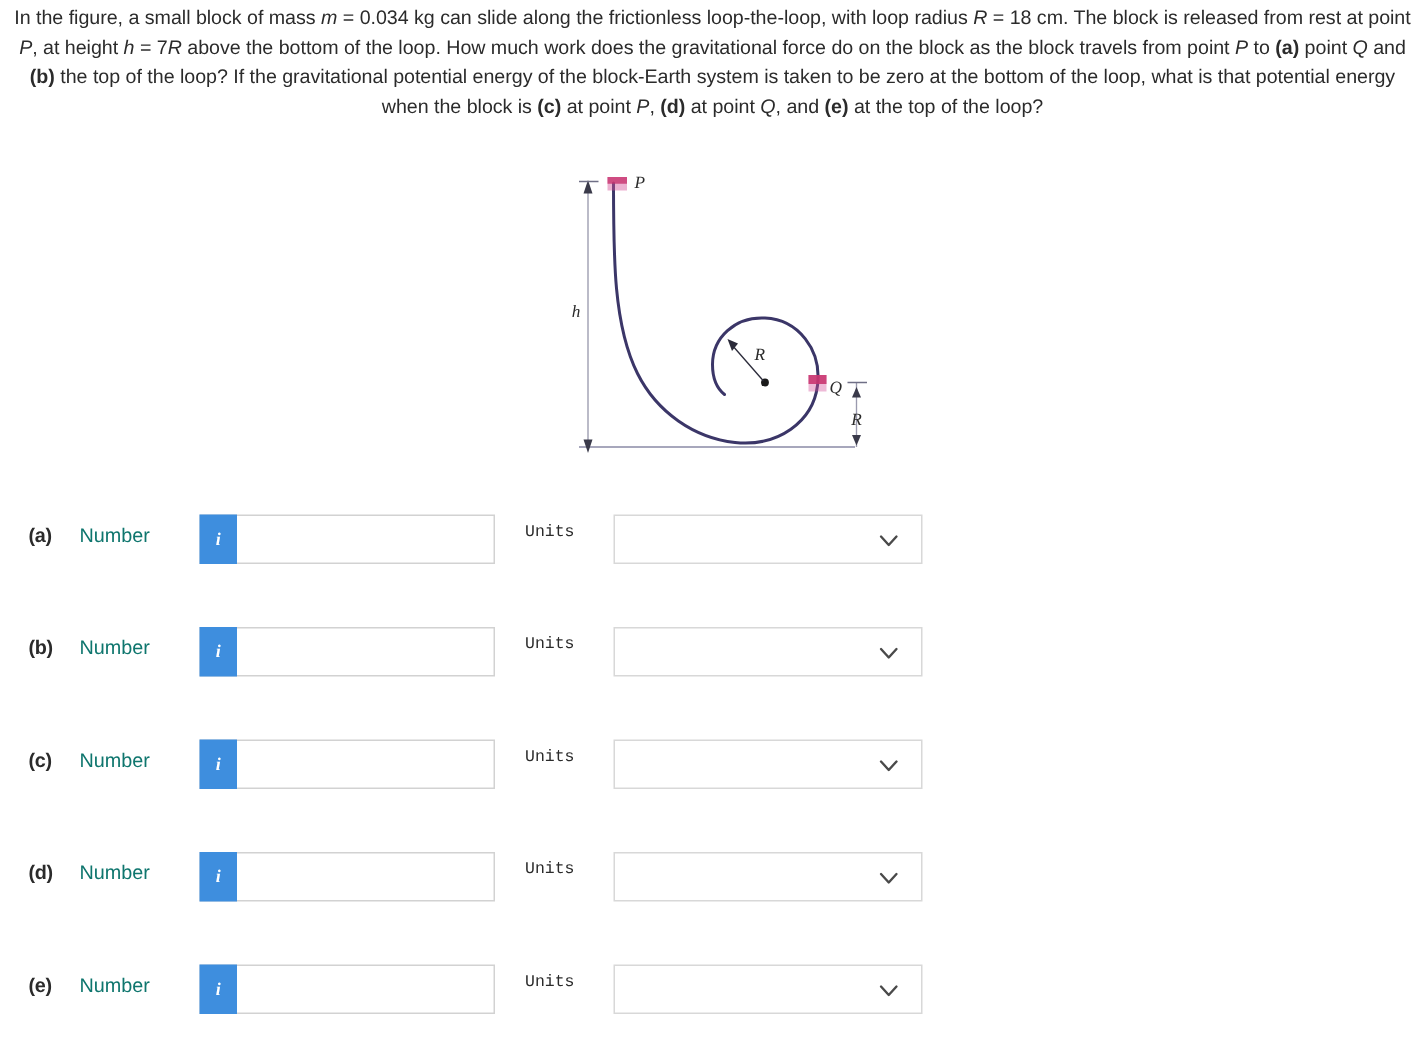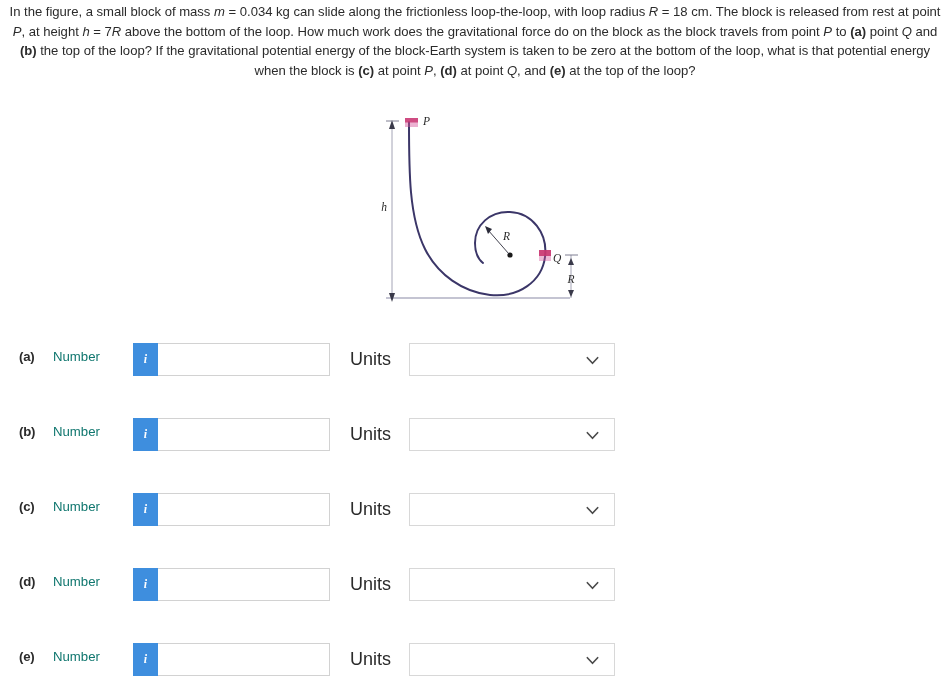--- a/index.html
+++ b/index.html
@@ -109,22 +109,23 @@
     font-family: "Liberation Sans", sans-serif;
     font-size: 13px;
     color: #2b2b2b;
     padding: 0 6px;
   }
 
   .units-label {
     position: absolute;
     left: 350px;
     top: 6px;
-    font-size: 18px;
-    color: #2b2b2b;
+    font-size: 11px;
+    color: #2b2b2b;
+    font-family: Liberation Mono, monospace;
   }
 
   .units-select {
     position: absolute;
     left: 409px;
     top: 0px;
     width: 206px;
     height: 33px;
     border: 1px solid #d8d8d8;
     background: #ffffff;

